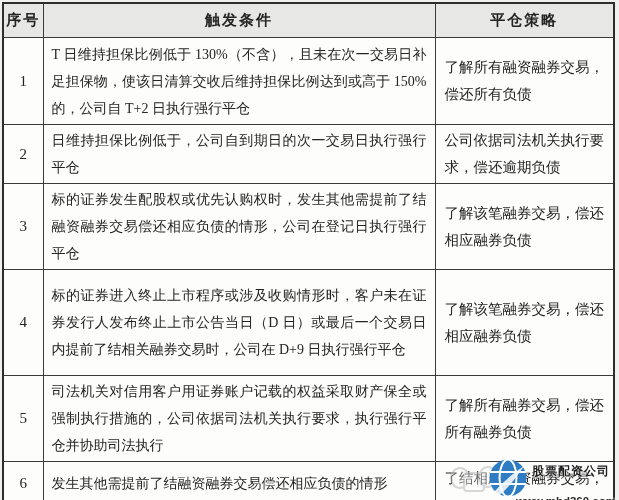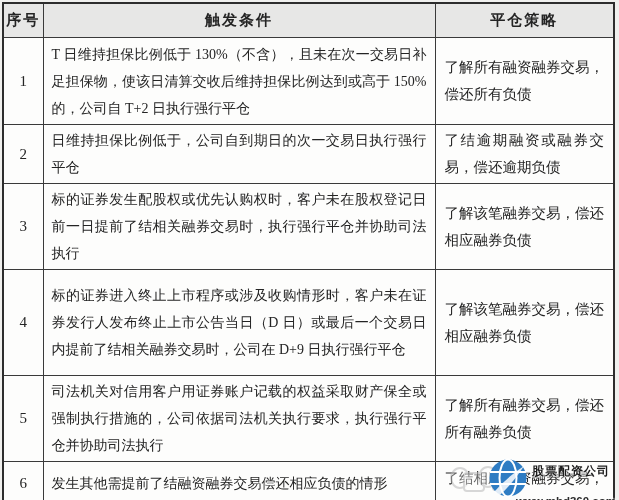--- a/index.html
+++ b/index.html
@@ -114,25 +114,25 @@
     </thead>
     <tbody>
       <tr class="h1">
         <td class="num">1</td>
         <td class="cond">T 日维持担保比例低于 130%（不含），且未在次一交易日补足担保物，使该日清算交收后维持担保比例达到或高于 150% 的，公司自 T+2 日执行强行平仓</td>
         <td class="strat">了解所有融资融券交易，偿还所有负债</td>
       </tr>
       <tr class="h2">
         <td class="num">2</td>
         <td class="cond">日维持担保比例低于，公司自到期日的次一交易日执行强行平仓</td>
-        <td class="strat">了结逾期融资或融券交易，偿还逾期负债</td>
+        <td class="strat">公司依据司法机关执行要求，偿还逾期负债</td>
       </tr>
       <tr class="h3">
         <td class="num">3</td>
-        <td class="cond">标的证券发生配股权或优先认购权时，客户未在股权登记日前一日提前了结相关融券交易时，执行强行平仓并协助司法执行</td>
+        <td class="cond">标的证券发生配股权或优先认购权时，发生其他需提前了结融资融券交易偿还相应负债的情形，公司在登记日执行强行平仓</td>
         <td class="strat">了解该笔融券交易，偿还相应融券负债</td>
       </tr>
       <tr class="h4">
         <td class="num">4</td>
         <td class="cond">标的证券进入终止上市程序或涉及收购情形时，客户未在证券发行人发布终止上市公告当日（D 日）或最后一个交易日内提前了结相关融券交易时，公司在 D+9 日执行强行平仓</td>
         <td class="strat">了解该笔融券交易，偿还相应融券负债</td>
       </tr>
       <tr class="h5">
         <td class="num">5</td>
         <td class="cond">司法机关对信用客户用证券账户记载的权益采取财产保全或强制执行措施的，公司依据司法机关执行要求，执行强行平仓并协助司法执行</td>

